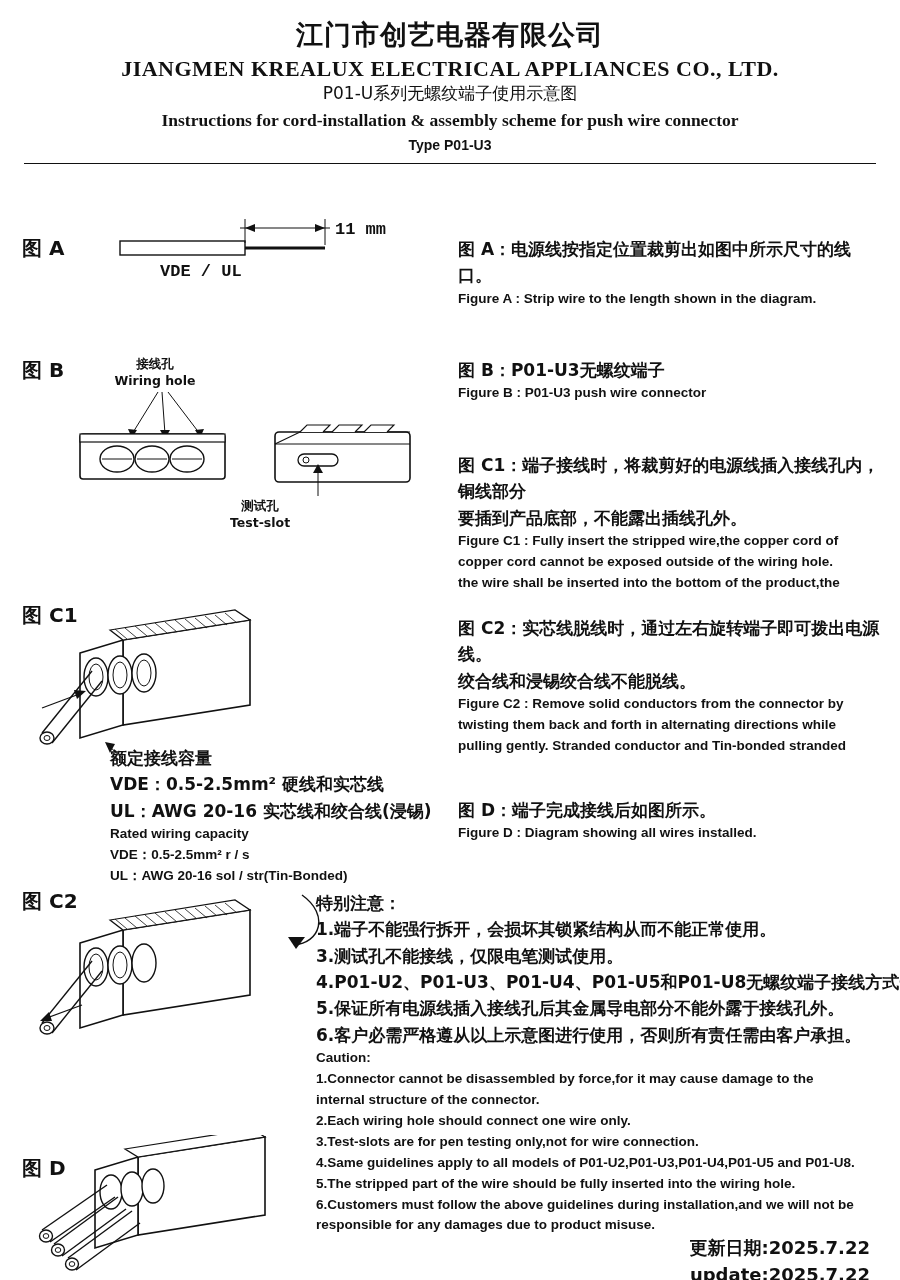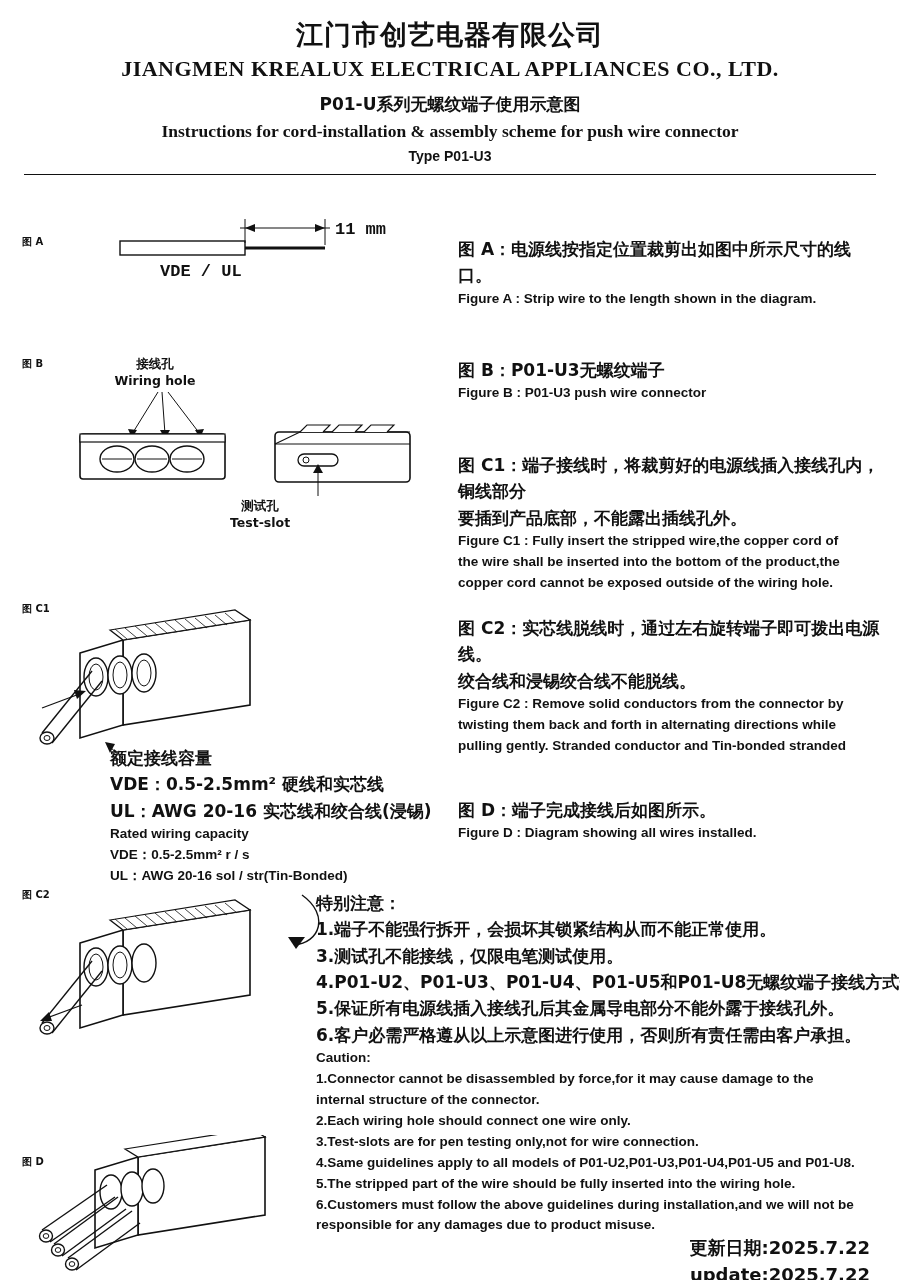--- a/index.html
+++ b/index.html
@@ -31,22 +31,22 @@
   .h-en-title {
     font-family: "Liberation Serif", serif;
     font-size: 22px;
     font-weight: bold;
     letter-spacing: 0.5px;
     margin-top: 4px;
   }
   .h-cn-sub {
     font-family: "DejaVu Sans", sans-serif;
     font-size: 17px;
-    font-weight: bold;
-    margin-top: 11px;
+    font-weight: normal;
+    margin-top: 0;
   }
   .h-en-sub {
     font-family: "Liberation Serif", serif;
     font-size: 17.5px;
     font-weight: bold;
     margin-top: 5px;
   }
   .h-type {
     font-size: 14px;
     font-weight: bold;
@@ -54,21 +54,21 @@
   }
   .rule {
     border: none;
     border-top: 1.6px solid #111;
     margin: 10px 24px 0 24px;
   }
 
   
   .abs { position: absolute; }
   .fig-label {
-    font-size: 10px;
+    font-size: 20px;
     font-weight: bold;
     font-family: "DejaVu Sans", sans-serif;
   }
   .txt {
     font-size: 17px;
     line-height: 1.55;
     font-family: "DejaVu Sans", sans-serif;
   }
   .txt b, .bold { font-weight: bold; }
   .txt-en {
@@ -194,22 +194,22 @@
 
 <div class="abs" style="left:458px; top:357px; width:420px;">
   <div class="txt bold">图 B：P01-U3无螺纹端子</div>
   <div class="txt-en">Figure B : P01-U3 push wire connector</div>
 </div>
 
 <div class="abs" style="left:458px; top:452px; width:430px;">
   <div class="txt bold">图 C1：端子接线时，将裁剪好的电源线插入接线孔内，铜线部分</div>
   <div class="txt bold">要插到产品底部，不能露出插线孔外。</div>
   <div class="txt-en">Figure C1 : Fully insert the stripped wire,the copper cord of</div>
+  <div class="txt-en">copper cord cannot be exposed outside of the wiring hole.</div>
   <div class="txt-en">the wire shall be inserted into the bottom of the product,the</div>
-  <div class="txt-en">copper cord cannot be exposed outside of the wiring hole.</div>
 </div>
 
 <div class="abs fig-label" style="left:22px; top:602px;">图 C1</div>
 
 <div class="abs" style="left:20px; top:605px; width:310px; height:180px;">
   <svg width="310" height="180" viewBox="0 0 310 180">
 
     <polygon points="103,35 230,15 230,100 103,120" fill="#ffffff" stroke="#111" stroke-width="1.6"></polygon>
     <polygon points="60,48 103,35 103,120 60,133" fill="#ffffff" stroke="#111" stroke-width="1.6"></polygon>
 

